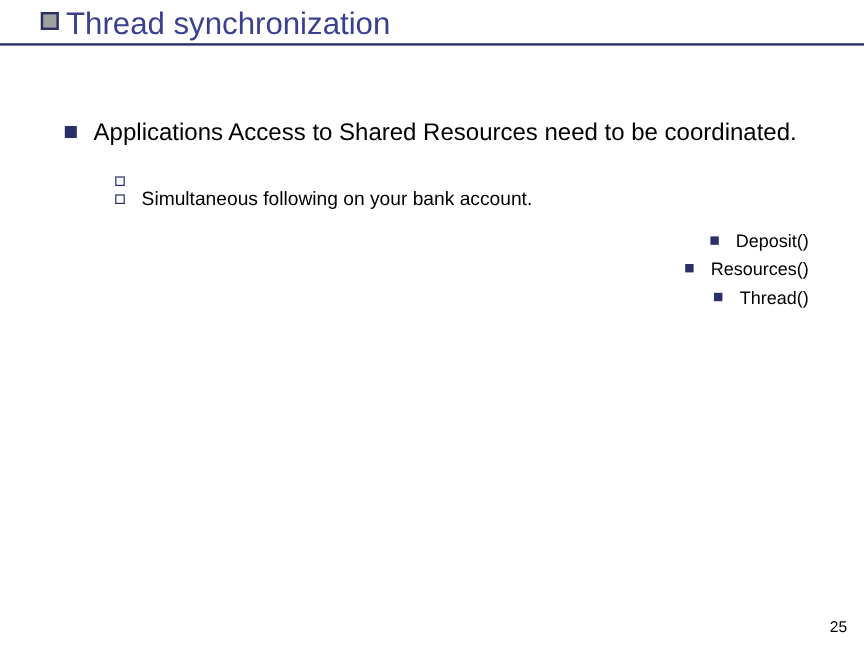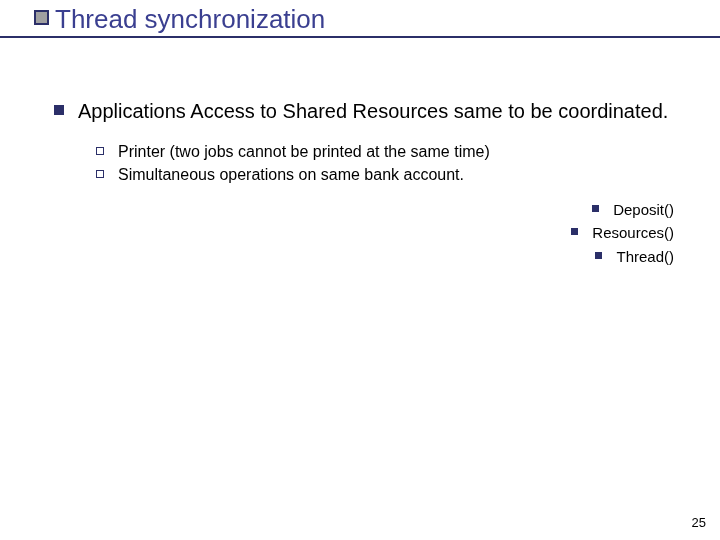--- a/index.html
+++ b/index.html
@@ -136,33 +136,32 @@
   <div class="title-row">
     <div class="title-bullet"></div>
     <div class="title-text">Thread synchronization</div>
   </div>
   <div class="title-underline"></div>
 
   <div class="body">
 
     <div class="lvl1">
       <div class="bullet-sq-fill"></div>
-      <div class="lvl1-text">Applications Access to Shared Resources same to be coordinated.</div>
+      <div class="lvl1-text">Applications Access to Shared Resources need to be coordinated.</div>
     </div>
 
     <div class="lvl2-group">
 
       <div class="lvl2">
         <div class="bullet-sq-open"></div>
-        <div class="lvl2-text">Printer (two jobs cannot be printed at the same time)</div>
       </div>
 
       <div class="lvl2">
         <div class="bullet-sq-open"></div>
-        <div class="lvl2-text">Simultaneous operations on same bank account.</div>
+        <div class="lvl2-text">Simultaneous following on your bank account.</div>
       </div>
 
 
       <div class="lvl3-group">
         <div class="lvl3">
           <div class="bullet-sq-small"></div>
           <div class="lvl3-text">Deposit()</div>
         </div>
         <div class="lvl3">
           <div class="bullet-sq-small"></div>

